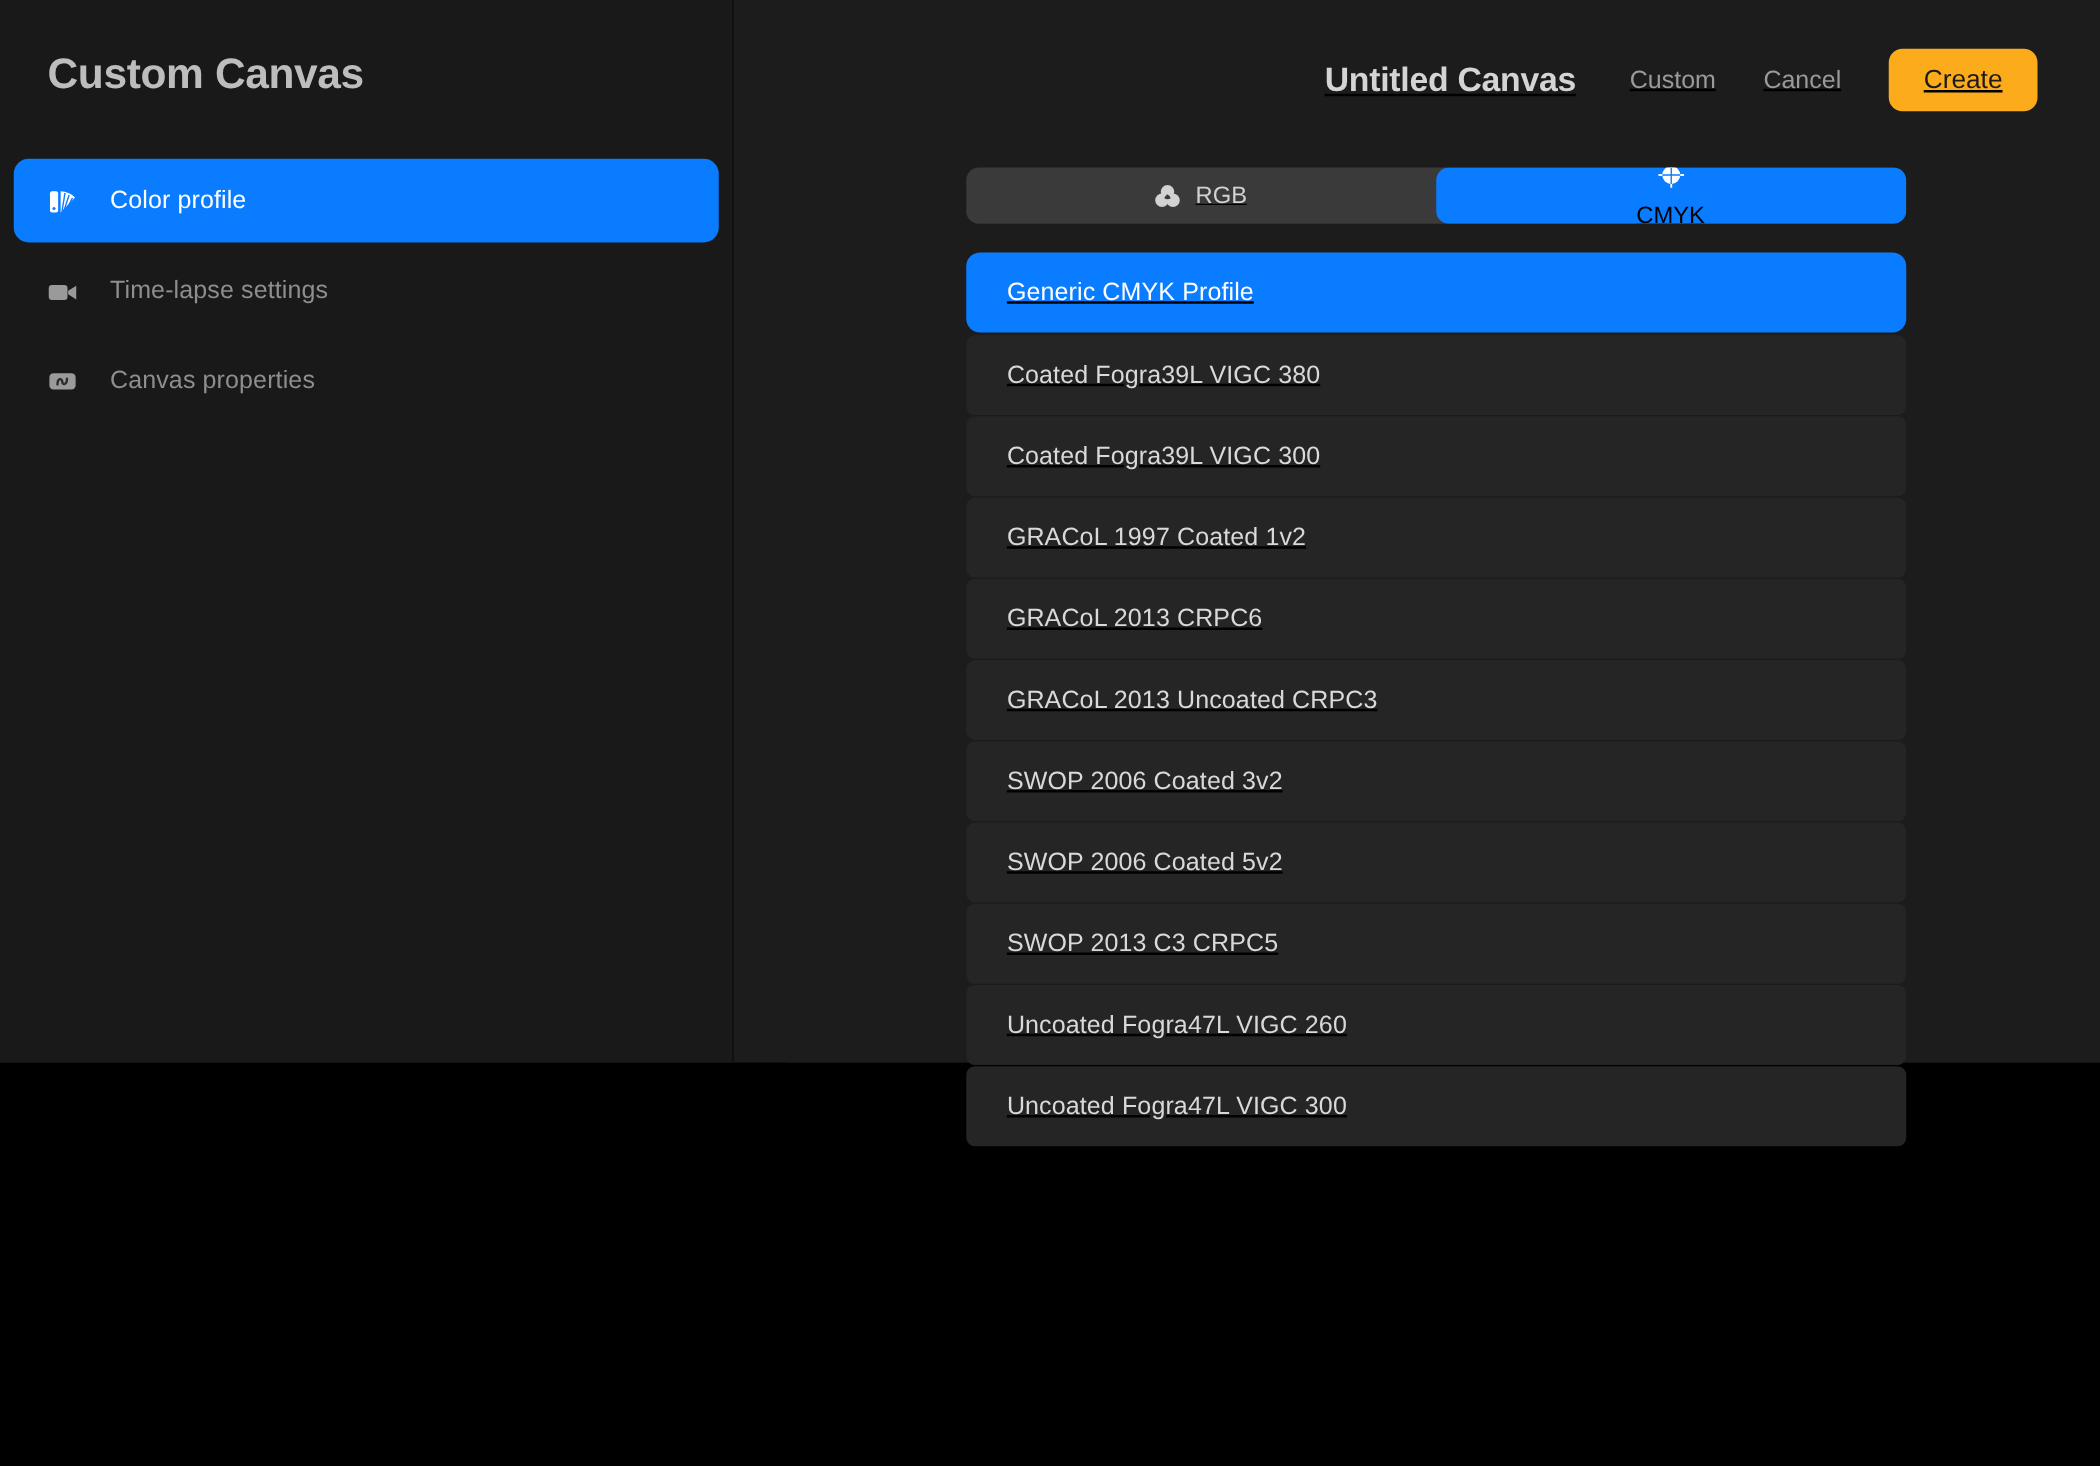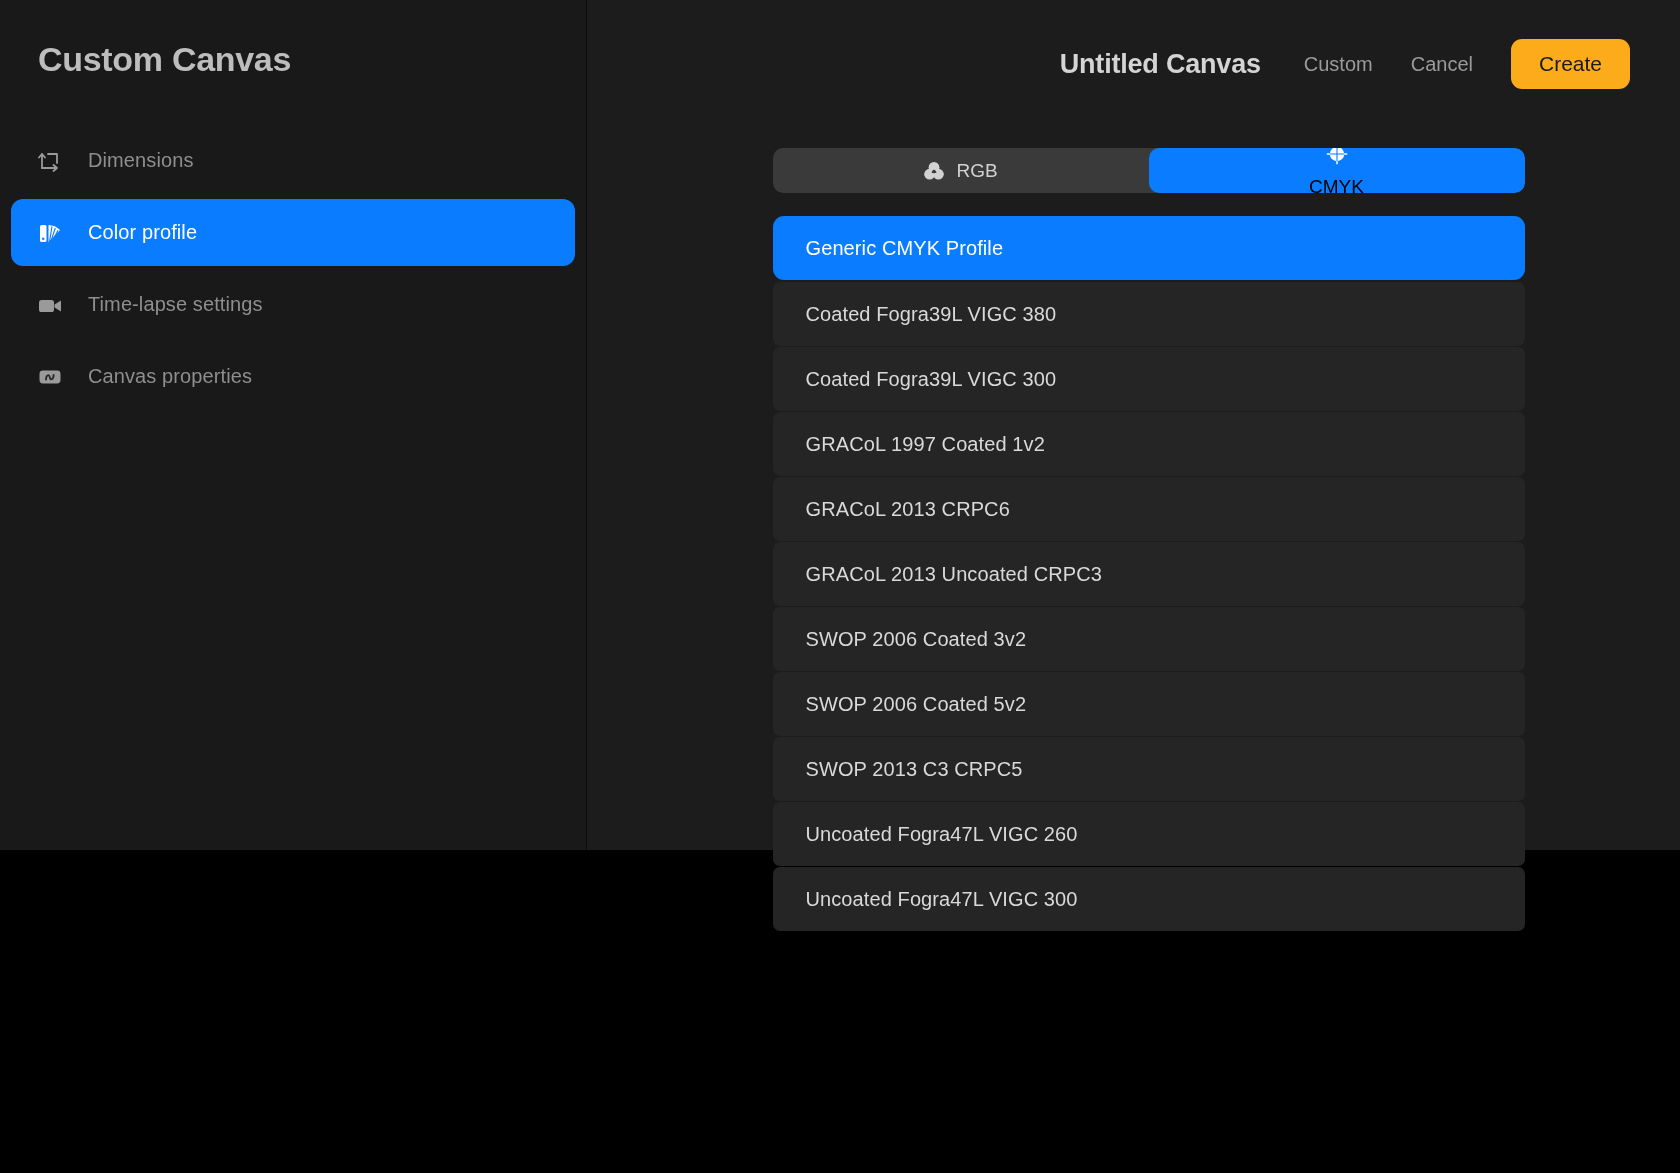--- a/index.html
+++ b/index.html
@@ -71,20 +71,21 @@
     color: #8e8e8e;
     letter-spacing: 0.1px;
   }
   .nav-item.active .nav-label { color: #ffffff; }
 
   
   .main {
     flex: 1 1 auto;
     position: relative;
     background: #1c1c1c;
+    text-decoration: underline;
   }
 
   .topbar {
     height: 128px;
     display: flex;
     align-items: center;
     justify-content: flex-end;
     padding-right: 50px;
     gap: 0;
   }
@@ -112,21 +113,21 @@
     border-radius: 11px;
     padding: 13px 28px;
     cursor: pointer;
     font-family: "Liberation Sans", sans-serif;
   }
 
   
   .segmented {
     width: 752px;
     height: 45px;
-    margin: 20px auto 0 auto;
+    margin: 6px auto 0 auto;
     background: #3a3a3a;
     border-radius: 10px;
     display: flex;
     overflow: hidden;
     position: relative;
     left: -6px;
   }
 
   .seg {
     flex: 1 1 50%;
@@ -178,30 +179,20 @@
 <body>
 
 <div id="app">
 
   <div class="sidebar">
 
     <div class="sidebar-title">Custom Canvas</div>
 
     <div class="nav-list">
 
-      <div class="nav-item">
-        <span class="nav-icon">
-          <svg width="30" height="30" viewBox="0 0 30 30">
-            <path d="M7 22 L7 8 M7 8 L4 11.5 M7 8 L10 11.5" stroke="#9a9a9a" stroke-width="1.8" fill="none" stroke-linecap="round" stroke-linejoin="round"></path>
-            <path d="M7 22 L22 22 M22 22 L18.5 19 M22 22 L18.5 25" stroke="#9a9a9a" stroke-width="1.8" fill="none" stroke-linecap="round" stroke-linejoin="round"></path>
-            <path d="M13 8 L22 8 L22 17" stroke="#9a9a9a" stroke-width="1.8" fill="none" stroke-linecap="round" stroke-linejoin="round"></path>
-          </svg>
-        </span>
-        <span class="nav-label">Dimensions</span>
-      </div>
 
       <div class="nav-item active">
         <span class="nav-icon">
           <svg width="28" height="28" viewBox="0 0 28 28">
             <rect x="4" y="6" width="6.5" height="17" rx="1.6" fill="#ffffff"></rect>
             <circle cx="7.2" cy="19.8" r="1.25" fill="#0a7cff"></circle>
             <path d="M12.5 23 L12.5 6 A17 17 0 0 1 24 11 Z" fill="#ffffff"></path>
             <path d="M16 7.3 L13.6 22.2" stroke="#0a7cff" stroke-width="1.1"></path>
             <path d="M19.3 9 L14.8 22.6" stroke="#0a7cff" stroke-width="1.1"></path>
             <path d="M22 11.3 L16.2 22.9" stroke="#0a7cff" stroke-width="1.1"></path>

